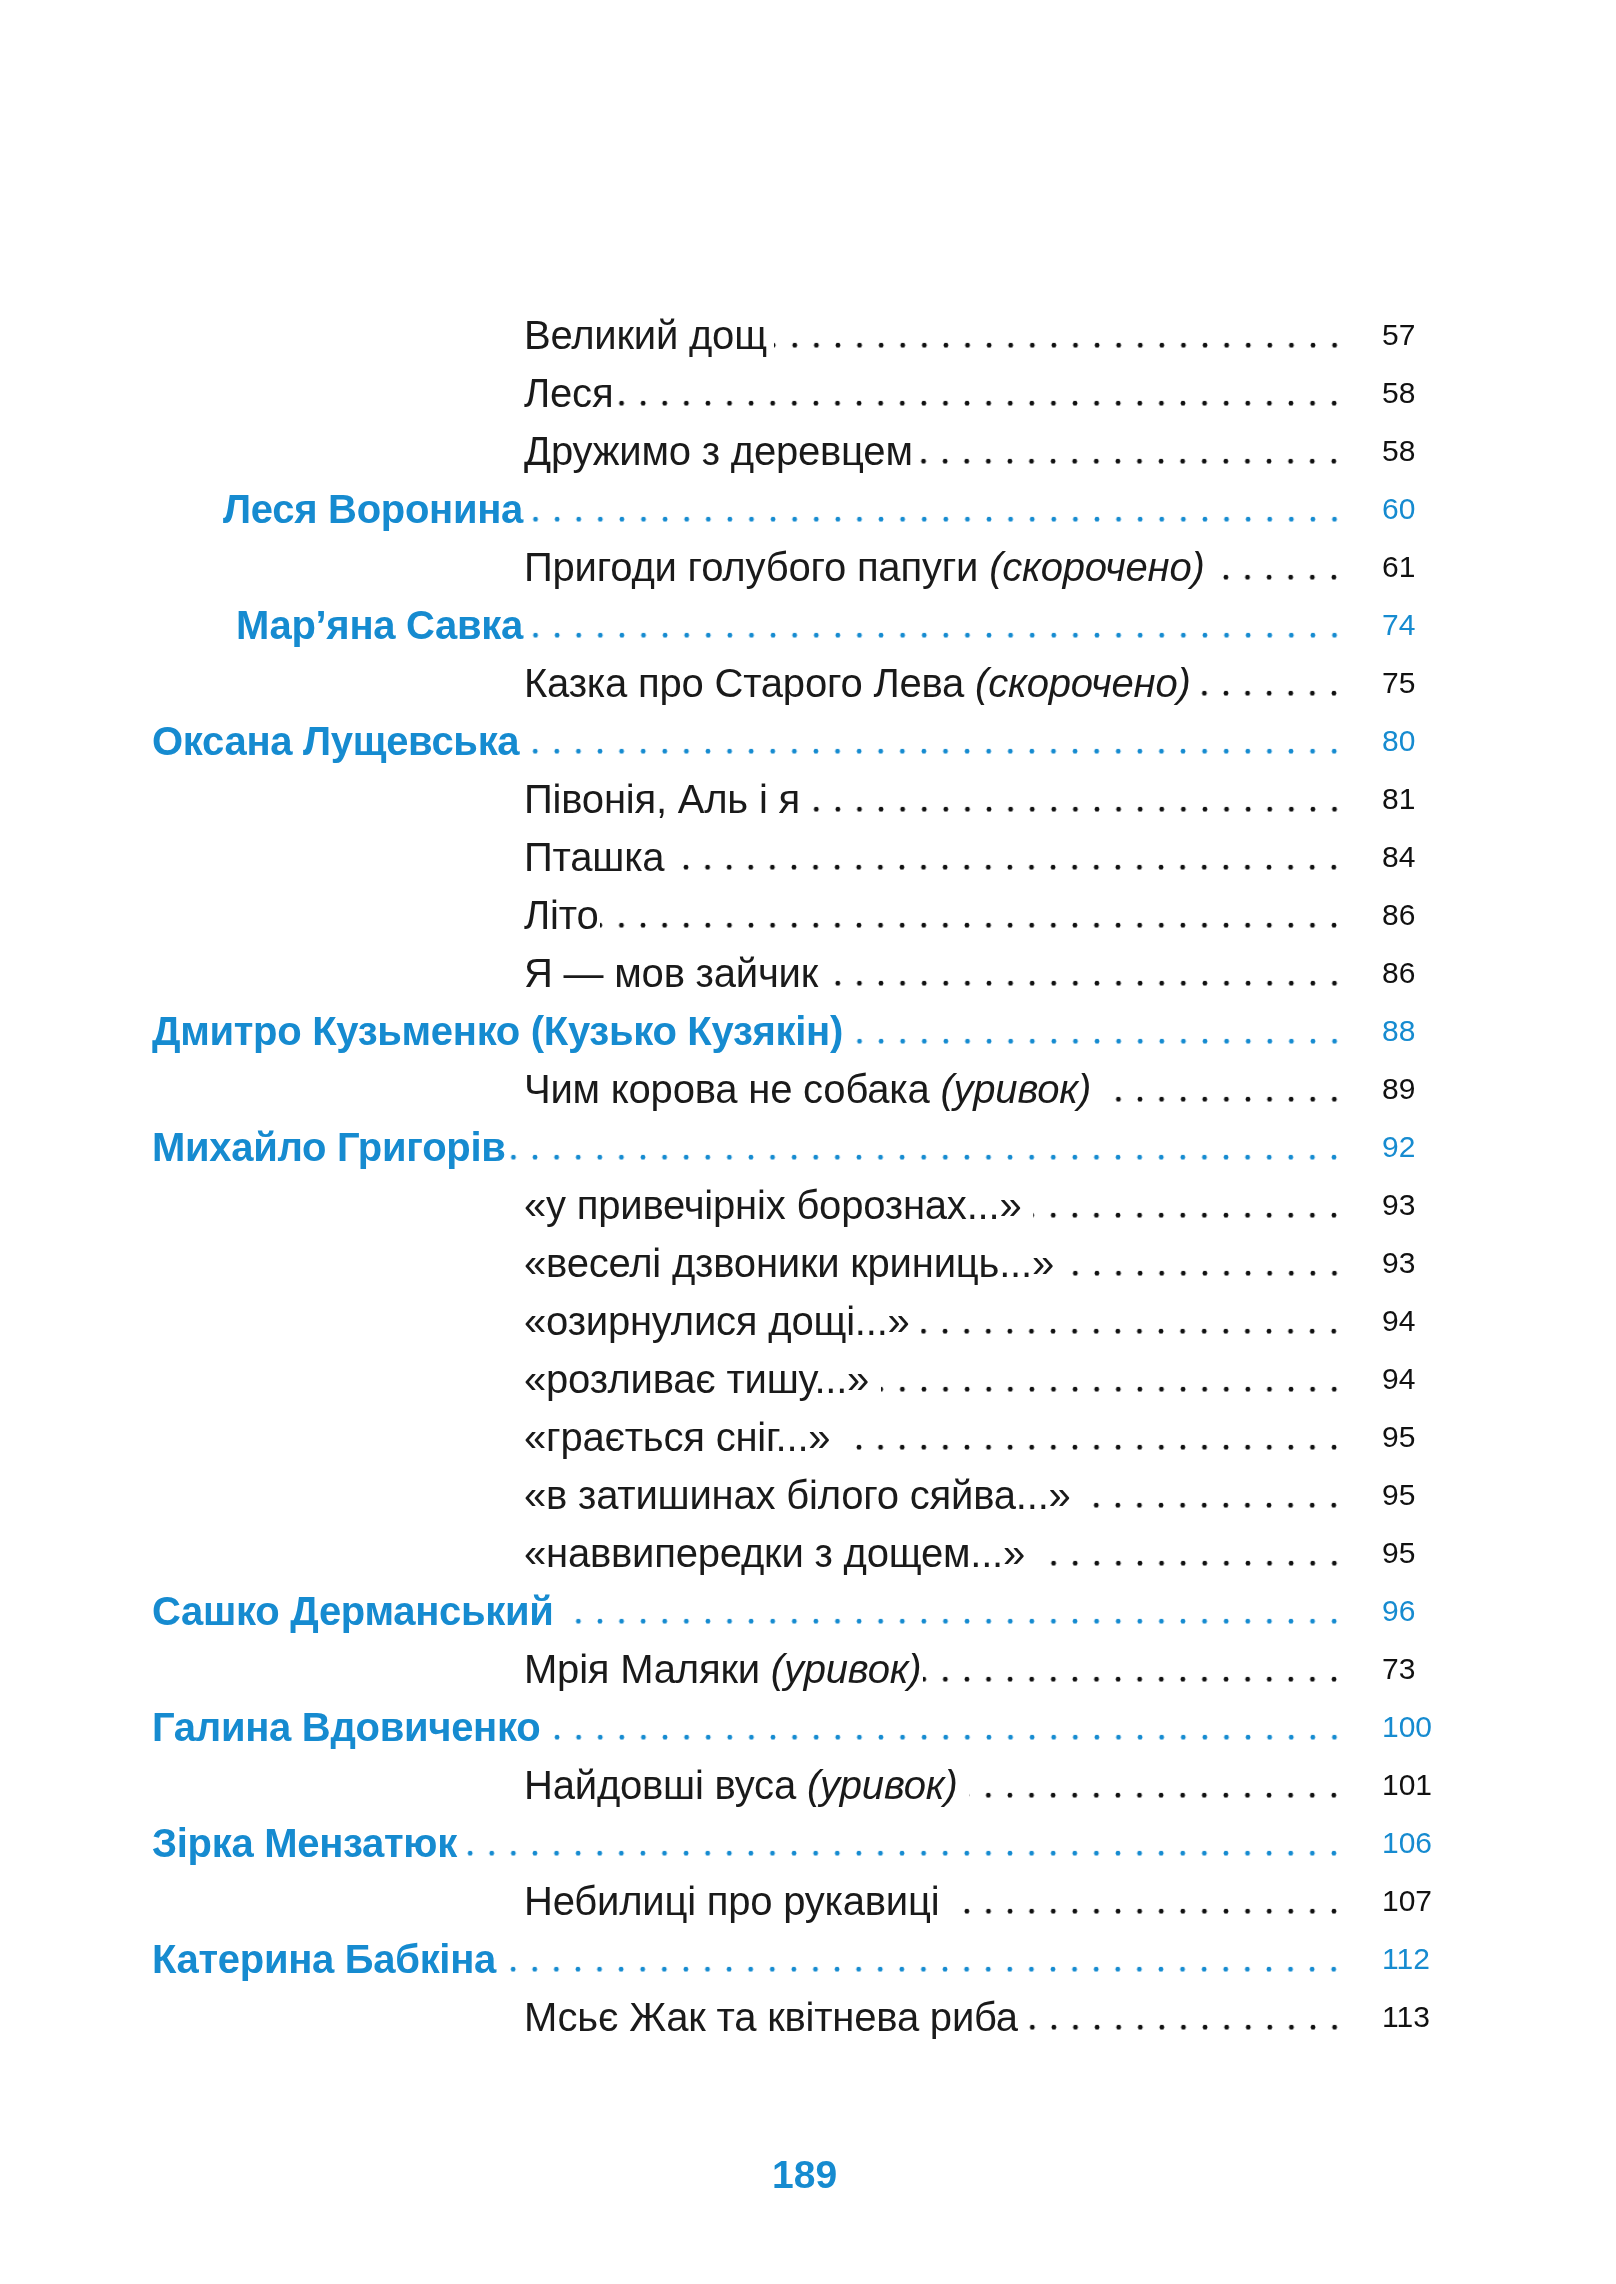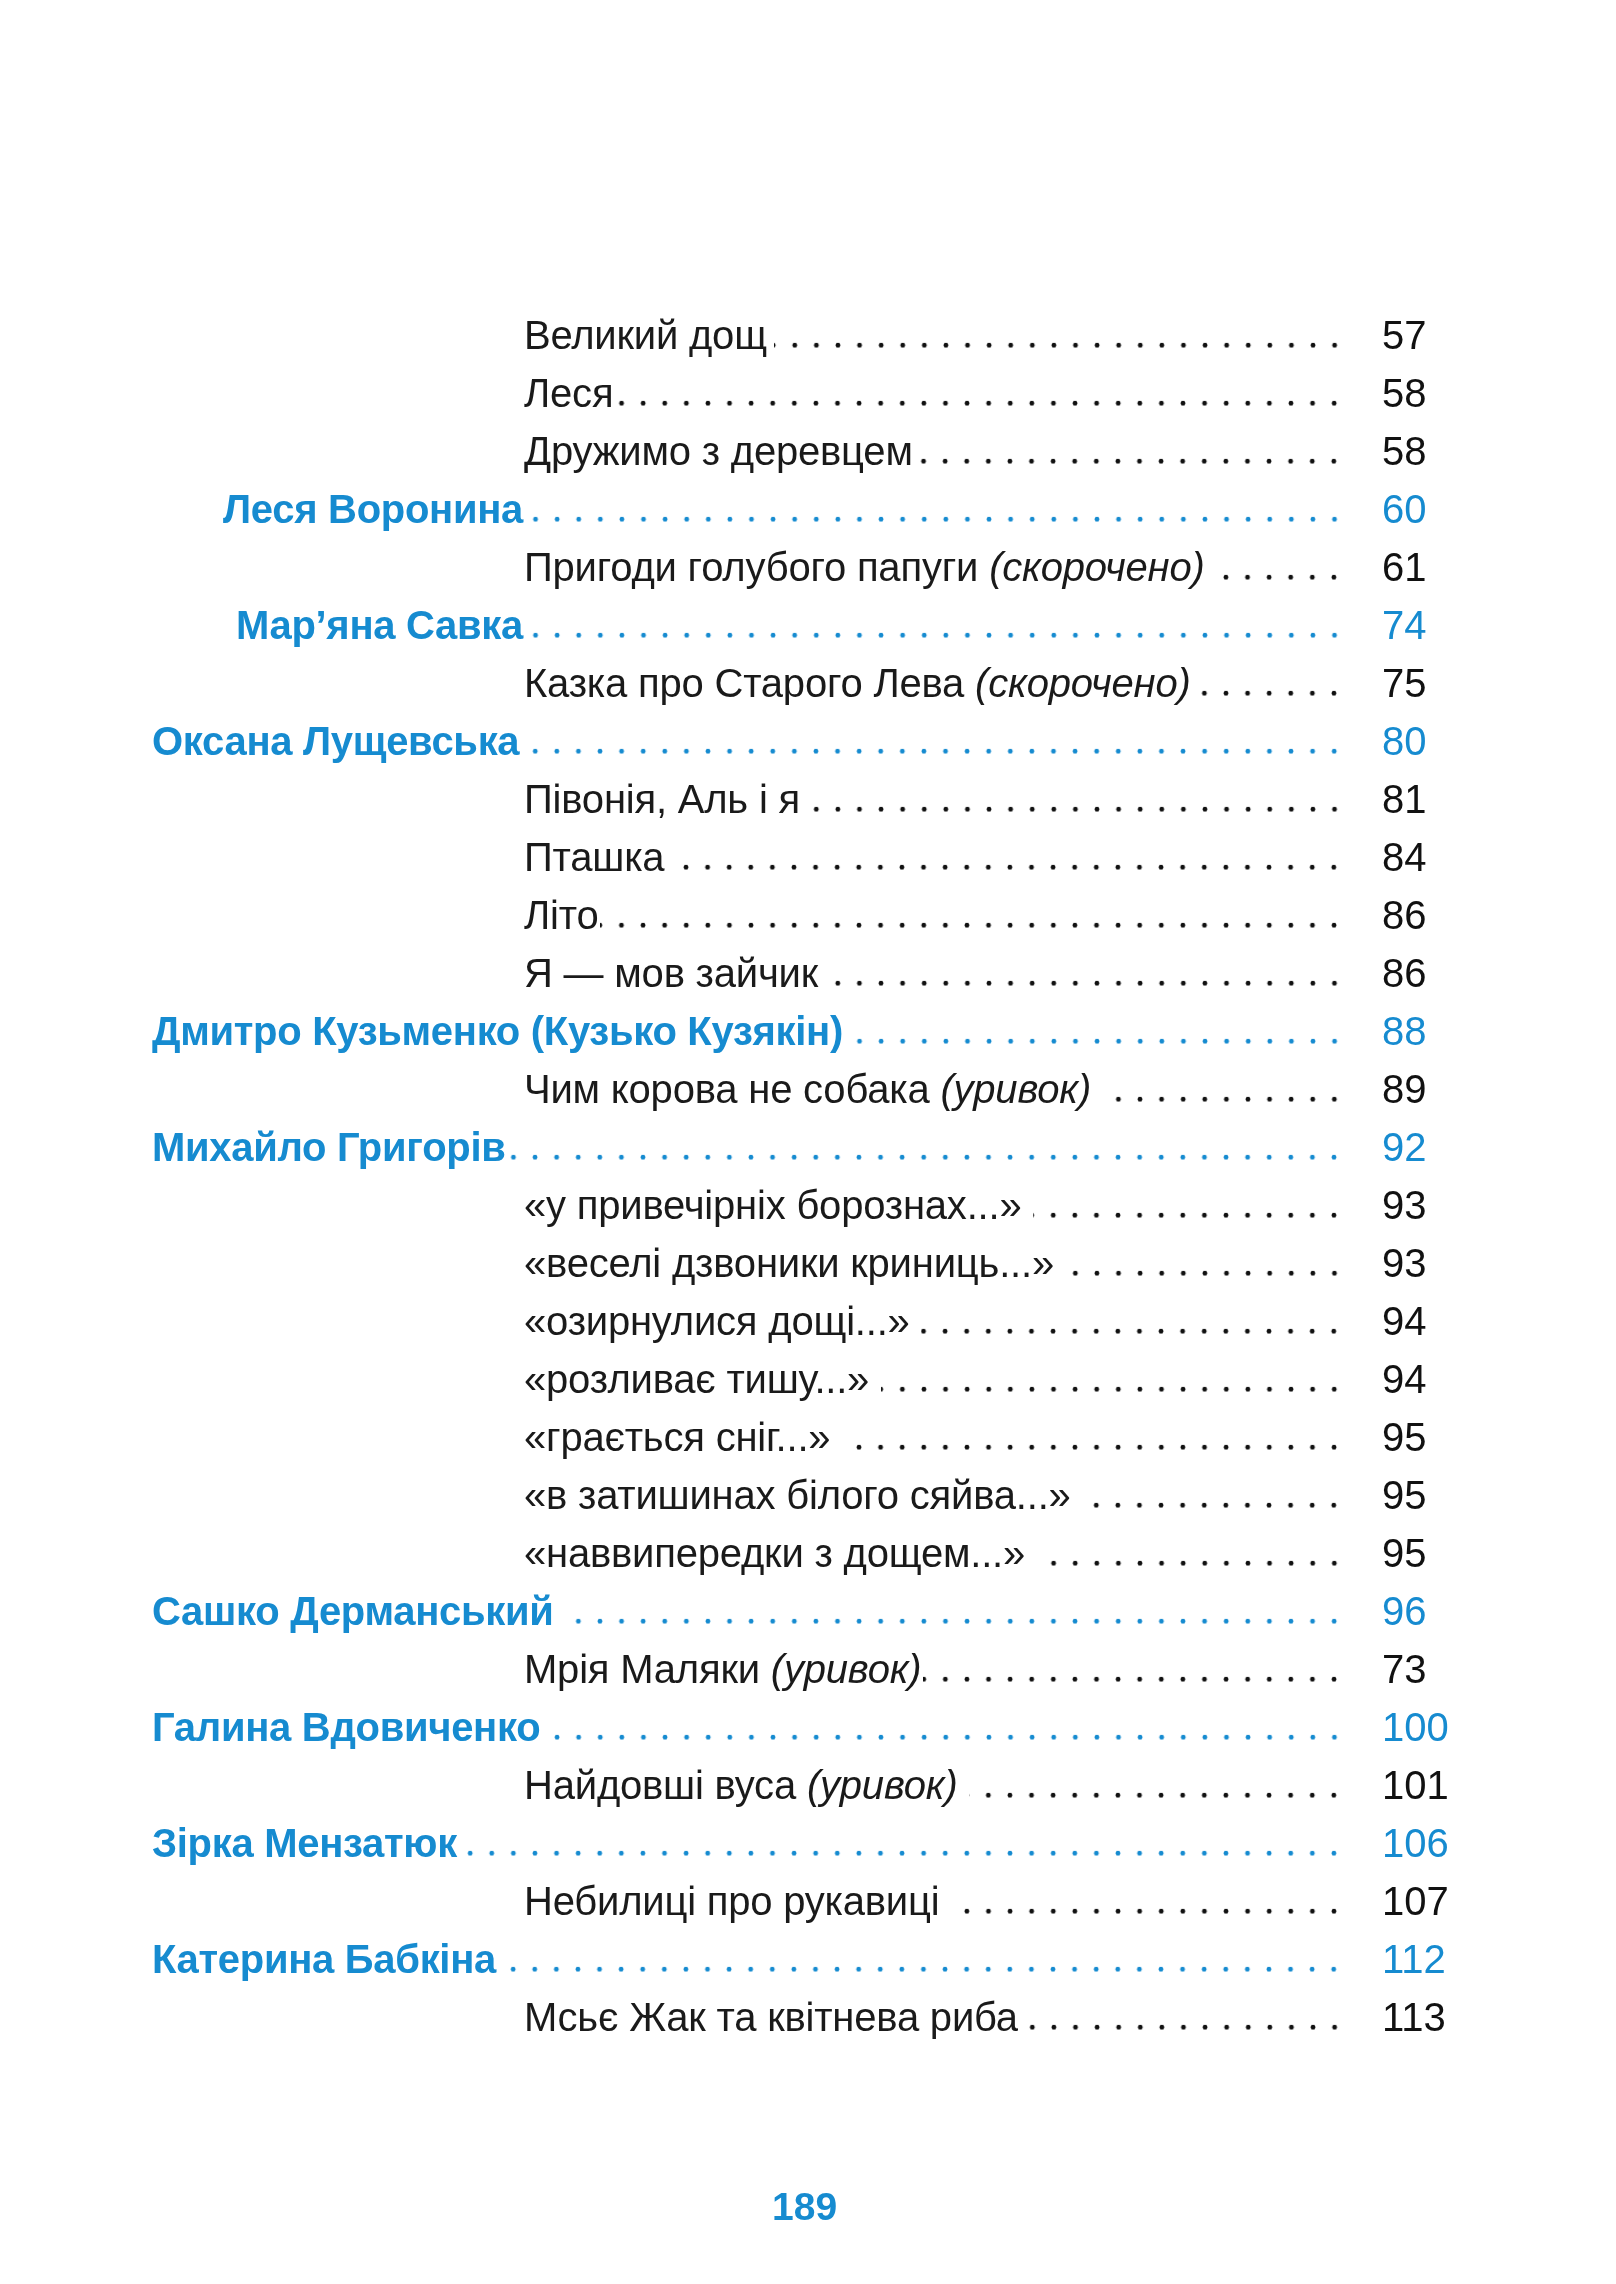--- a/index.html
+++ b/index.html
@@ -64,37 +64,36 @@
     position: relative;
     top: 0.8px;
   }
   .row.author .leader { color: #168bd0; }
   .row.entry .leader { color: #111111; }
   .page {
     position: absolute;
     left: 1382px;
     top: 0;
     line-height: 58px;
-    font-size: 40px;
+    font-size: 30px;
   }
   .row.author .page { color: #168bd0; }
   .row.entry .page { color: #111111; }
   .folio {
     position: absolute;
     left: 0;
     width: 1616px;
     top: 2148px;
     text-align: center;
     font-size: 39px;
     font-weight: bold;
     color: #168bd0;
     line-height: 54px;
     padding-right: 6.7px;
     box-sizing: border-box;
-    margin-top: 32px;
   }
 </style>
 </head>
 <body>
 
 <div class="toc">
 
   <div class="row entry">
     <div class="label-wrap">
         <span class="label"><span>Великий дощ</span><span class="note"></span></span>

